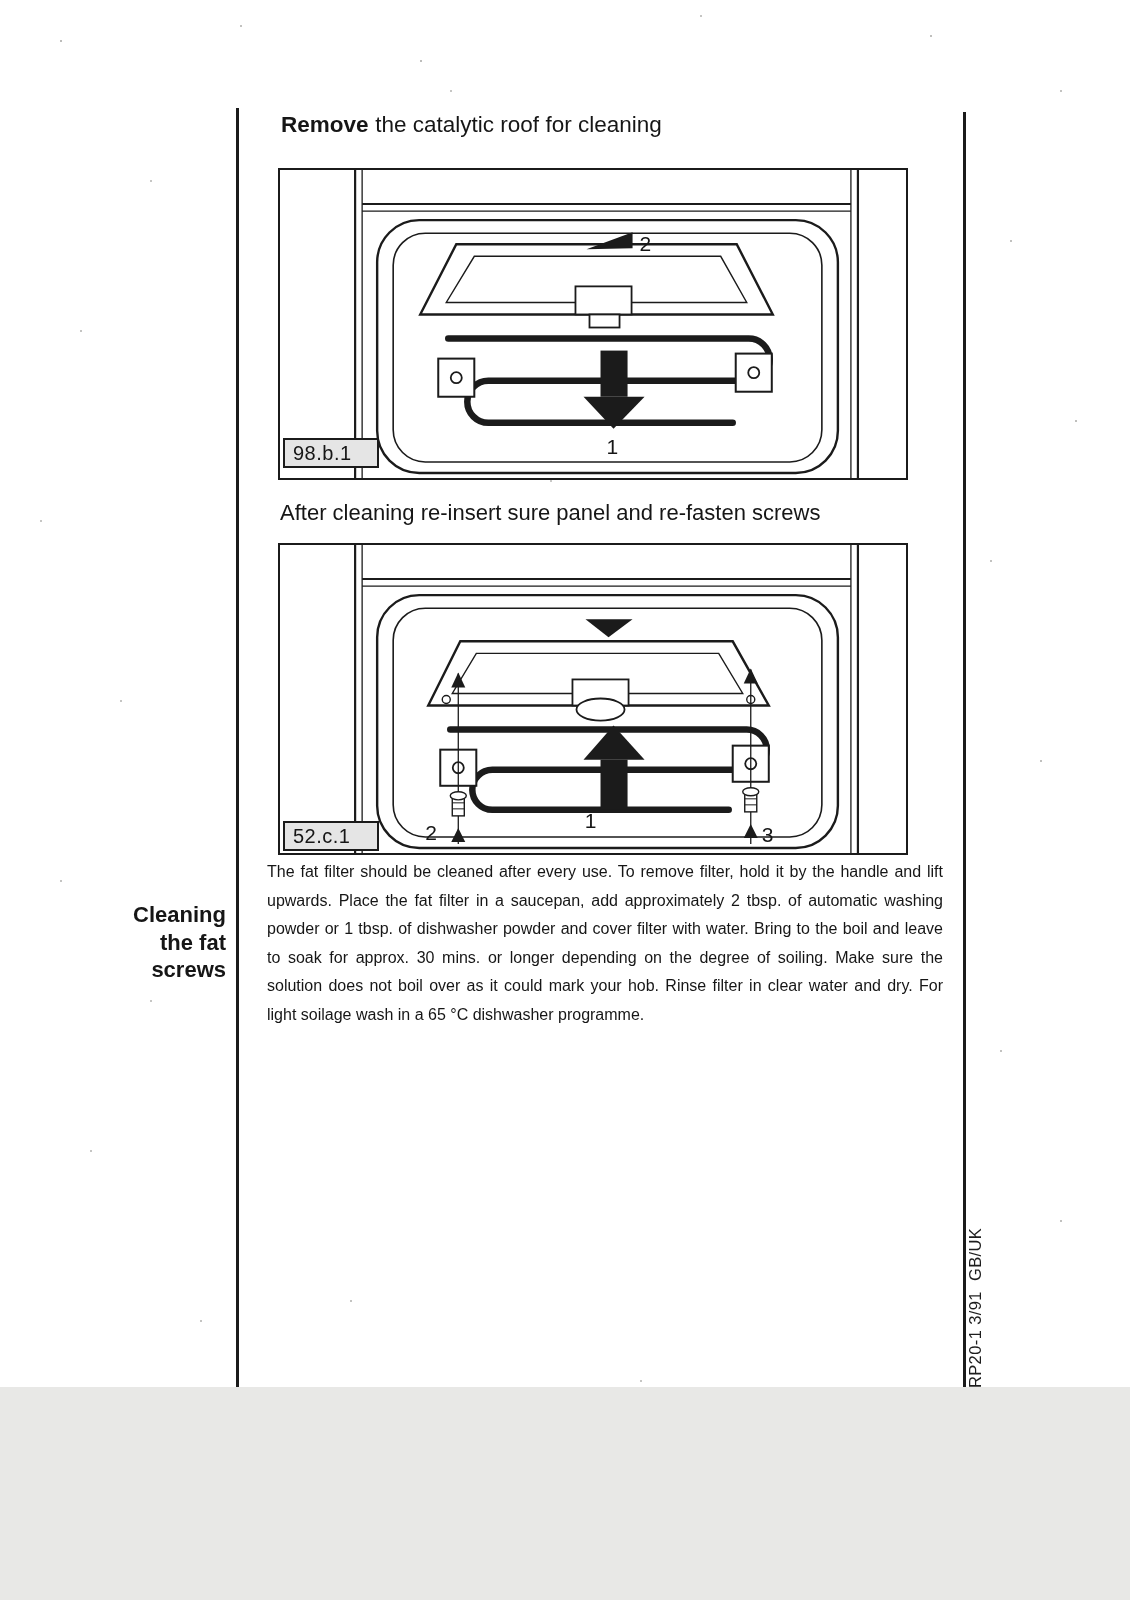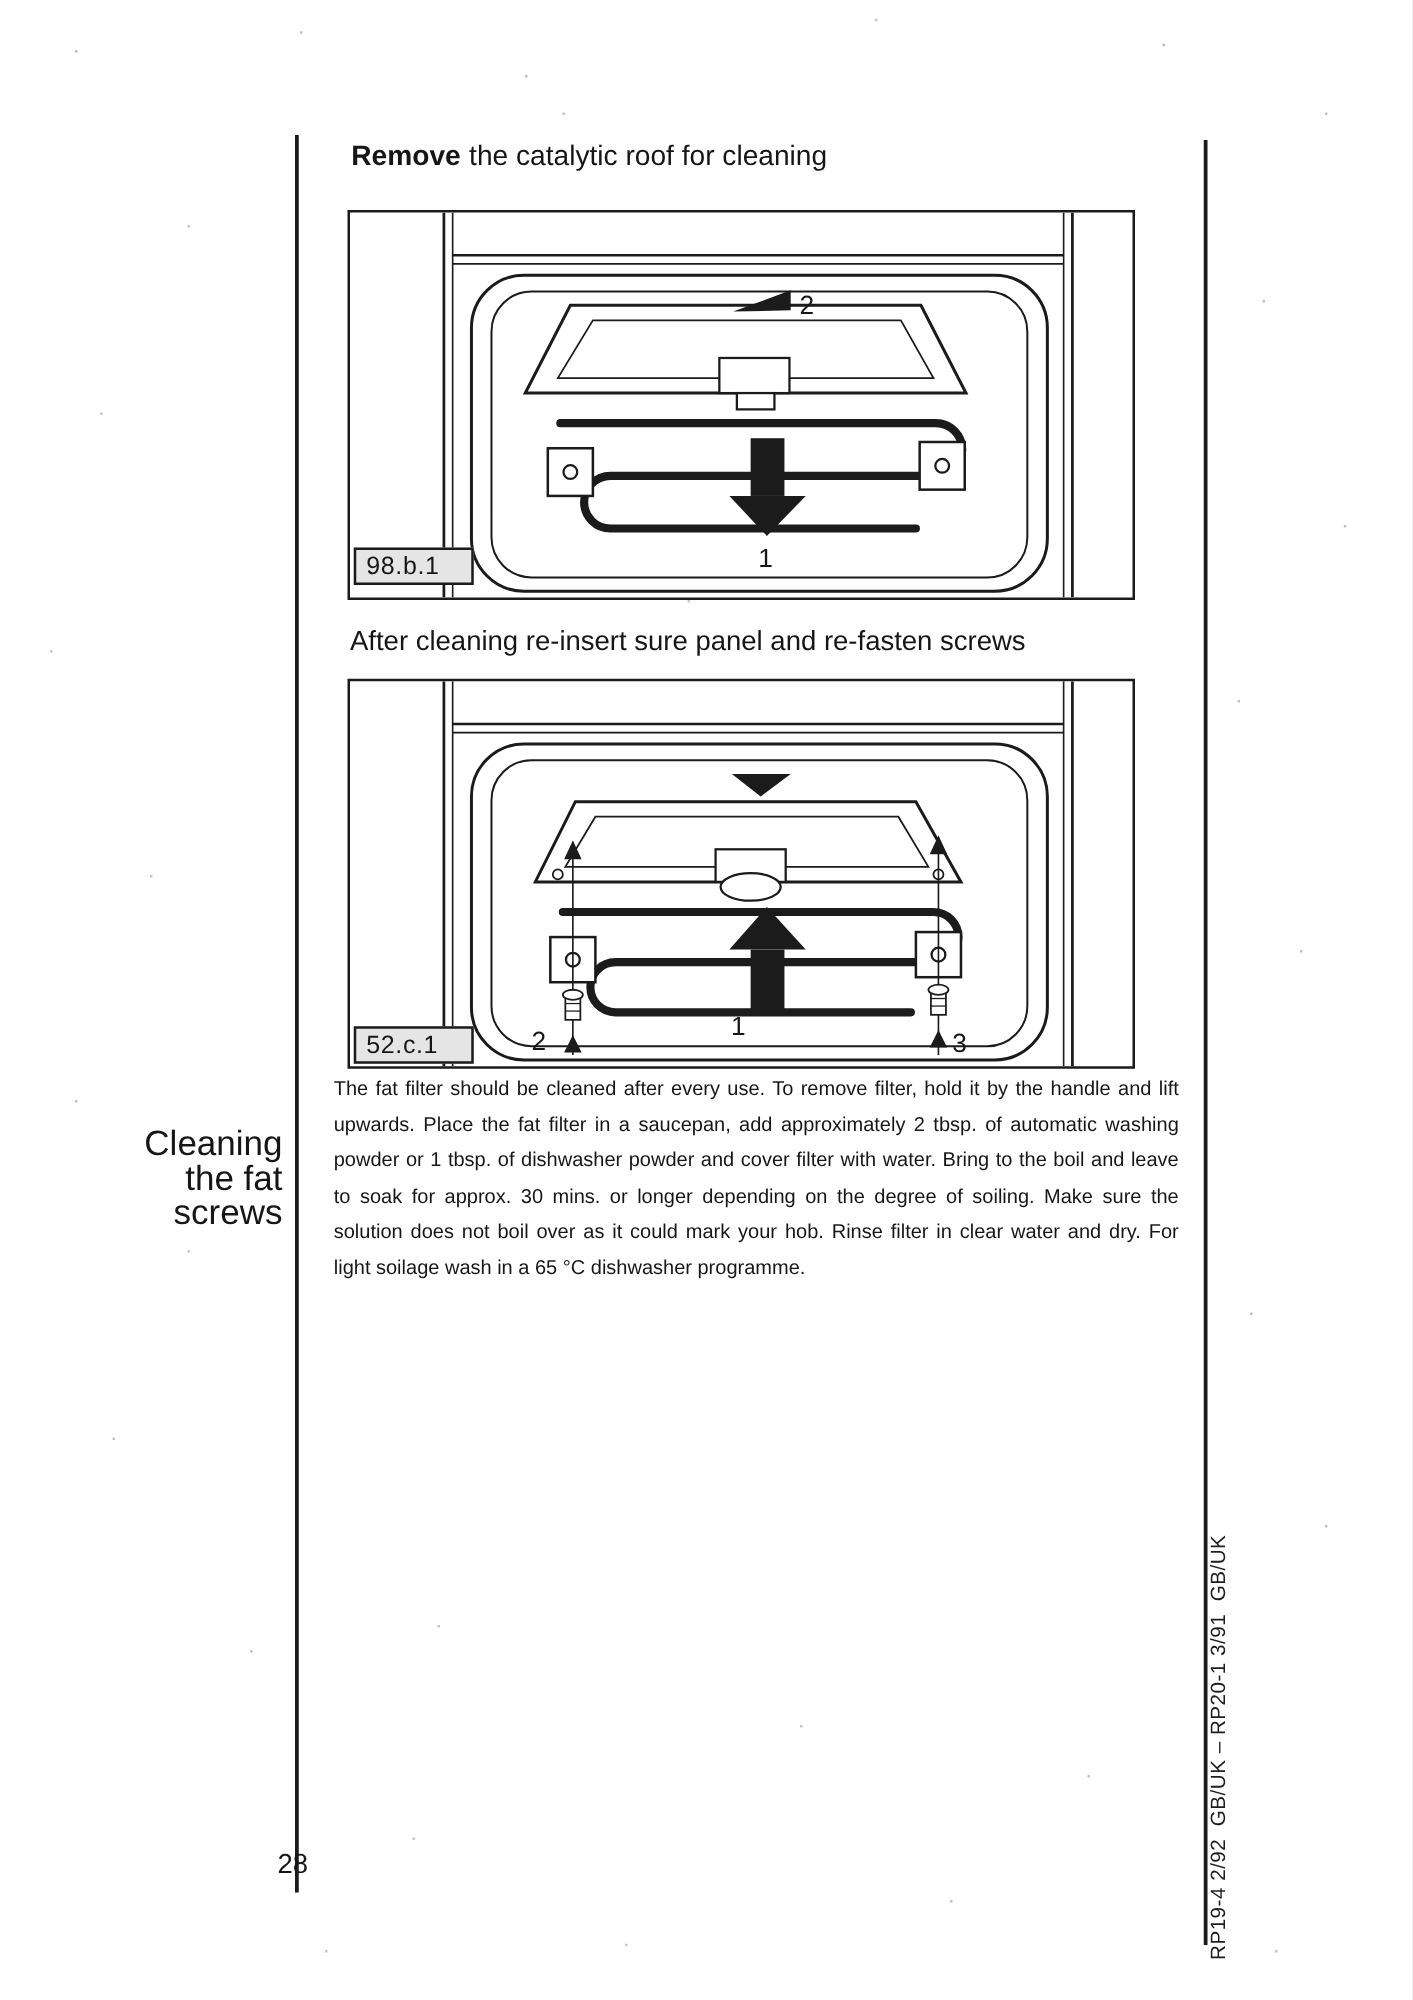--- a/index.html
+++ b/index.html
@@ -1,19 +1,19 @@
 <!DOCTYPE html>
 <html><head>
 <meta charset="utf-8">
 <style>
   * { margin:0; padding:0; box-sizing:border-box; }
   html,body { background:#e8e8e6; }
   .page {
     position:relative;
-    width:1130px; height:1600px;
+    width:1130px; height:1387px;
     margin:0 auto;
     background:#ffffff;
     font-family:"Liberation Sans","DejaVu Sans",sans-serif;
     color:#161616;
     overflow:hidden;
     padding-left:44px;
   }
   .speckles { position:absolute; left:60px; top:40px; width:2px; height:2px; background:#bcbcba;
     box-shadow: 180px -15px 0 0 #c2c2c0, 360px 20px 0 0 #bdbdbb, 640px -25px 0 0 #c5c5c3,
       870px -5px 0 0 #bfbfbd, 1000px 50px 0 0 #c3c3c1, 90px 140px 0 0 #c6c6c4,
@@ -37,21 +37,21 @@
   .figure svg { width:100%; height:100%; display:block; }
   .fig-label {
     position:absolute; left:3px; width:96px; height:30px;
     border:2px solid #1b1b1b; background:#e5e5e5;
     font-size:20px; display:flex; align-items:center; padding-left:8px;
     letter-spacing:0.5px;
   }
   .caption { position:absolute; left:280px; top:500px; font-size:22px; }
   .margin-heading {
     position:absolute; left:92px; top:901px; width:134px;
-    text-align:right; font-weight:normal; font-size:28px; line-height:27.5px;
+    text-align:right; font-weight:bold; font-size:22px; line-height:27.5px;
   }
   .body-text {
     position:absolute; left:267px; top:858px; width:676px;
     font-size:16px; line-height:28.6px; text-align:justify;
   }
   .page-number { position:absolute; left:186px; top:1478px; font-size:22px;margin-left:36px; }
   .print-code {
     position:absolute; left:966px; top:1128px; height:440px; width:32px;
     writing-mode:vertical-rl; transform:rotate(180deg);
     font-size:16.5px; letter-spacing:0.4px; white-space:pre; color:#1d1d1d;

